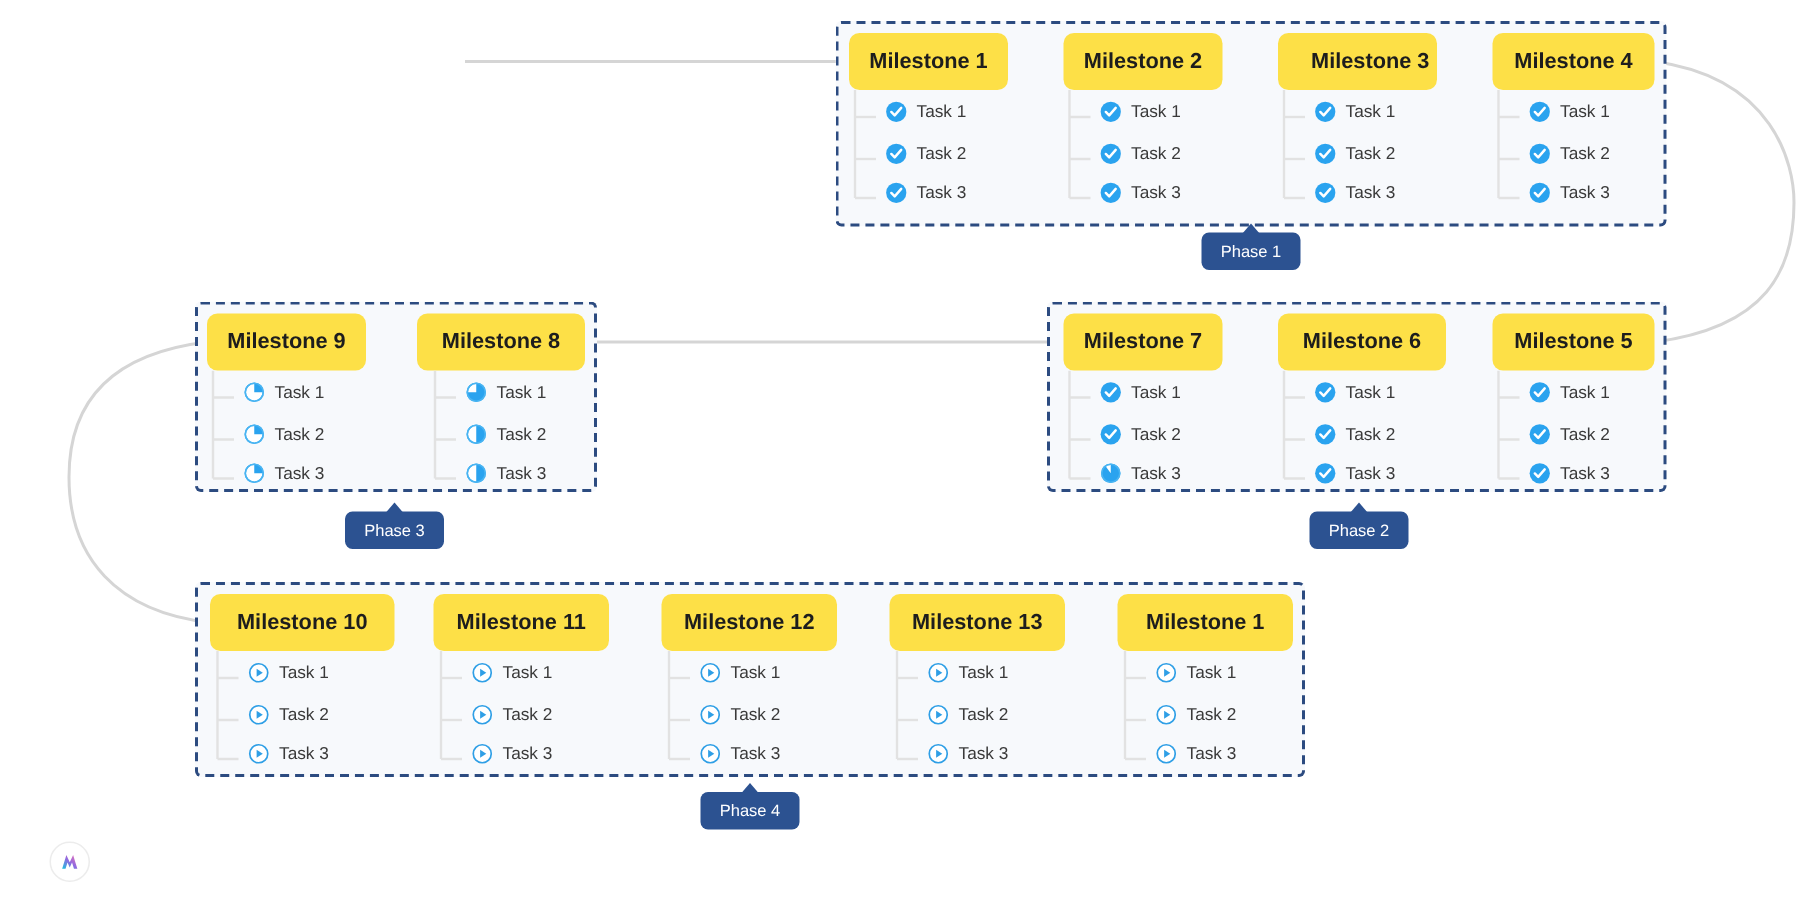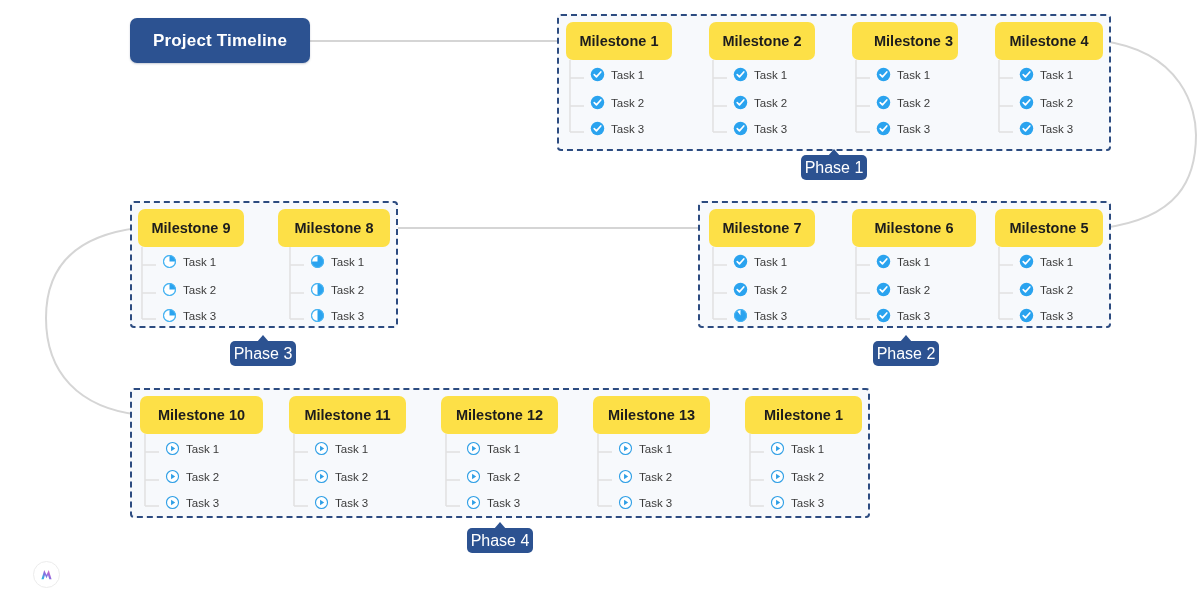--- a/index.html
+++ b/index.html
@@ -94,21 +94,21 @@
   .badge {
     position: absolute;
     height: 25px;
     padding: 0 12px;
     background: #2c5291;
     border-radius: 5px;
     display: flex;
     align-items: center;
     justify-content: center;
     color: #ffffff;
-    font-size: 16px;
+    font-size: 11px;
     box-sizing: border-box;
     white-space: nowrap;
   }
   .badge::before {
     content: "";
     position: absolute;
     top: -6px;
     left: 50%;
     margin-left: -6px;
     width: 0; height: 0;
@@ -159,21 +159,20 @@
 
       <path d="M244 228 L278 228"></path>
 
       <path d="M257 415 L289 415"></path>
       <path d="M406 415 L441 415"></path>
       <path d="M558 415 L593 415"></path>
       <path d="M710 415 L745 415"></path>
     </g>
   </svg>
 
-  <div class="title-pill">Project Timeline</div>
 
   <div id="groups">
       <div class="group" style="left: 557px; top: 14px; width: 554px; height: 137px;"></div>
       <div class="ms-box" style="left: 566px; top: 22px; width: 106px;">Milestone 1</div>
       <svg width="24" height="106" style="position: absolute; left: 568px; top: 60px;">
         <path d="M2 0 L2 72" fill="none" stroke="#e2e2e2" stroke-width="1.6"></path>
         <path d="M2 18 L16 18" fill="none" stroke="#e2e2e2" stroke-width="1.6"></path>
         <path d="M2 46 L16 46" fill="none" stroke="#e2e2e2" stroke-width="1.6"></path>
         <path d="M2 72 L16 72" fill="none" stroke="#e2e2e2" stroke-width="1.6"></path>
       </svg>
@@ -306,21 +305,21 @@
         <span class="task-label">Task 2</span>
       </div>
       <div class="task" style="left: 733px; top: 308px;">
         <svg class="ticon" viewBox="0 0 20 20">
           <circle cx="10" cy="10" r="8" fill="#ffffff" stroke="#49b4f2" stroke-width="1.4"></circle>
           <path d="M10 10 L10 2 A8 8 0 1 1 5.30 3.53 Z" fill="#2aa3ef"></path>
           <circle cx="10" cy="10" r="8" fill="none" stroke="#49b4f2" stroke-width="1.4"></circle>
         </svg>
         <span class="task-label">Task 3</span>
       </div>
-      <div class="ms-box" style="left: 852px; top: 209px; width: 124px;">Milestone 6</div>
+      <div class="ms-box" style="left: 852px; top: 209px; width: 112px;">Milestone 6</div>
       <svg width="24" height="106" style="position: absolute; left: 854px; top: 247px;">
         <path d="M2 0 L2 72" fill="none" stroke="#e2e2e2" stroke-width="1.6"></path>
         <path d="M2 18 L16 18" fill="none" stroke="#e2e2e2" stroke-width="1.6"></path>
         <path d="M2 46 L16 46" fill="none" stroke="#e2e2e2" stroke-width="1.6"></path>
         <path d="M2 72 L16 72" fill="none" stroke="#e2e2e2" stroke-width="1.6"></path>
       </svg>
       <div class="task" style="left: 876px; top: 254px;">
         <svg class="ticon" viewBox="0 0 20 20">
           <circle cx="10" cy="10" r="9" fill="#2aa3ef"></circle>
           <path d="M5.6 10.2 L8.6 13.2 L14.4 6.6" fill="none" stroke="#ffffff" stroke-width="2.2" stroke-linecap="round" stroke-linejoin="round"></path>

